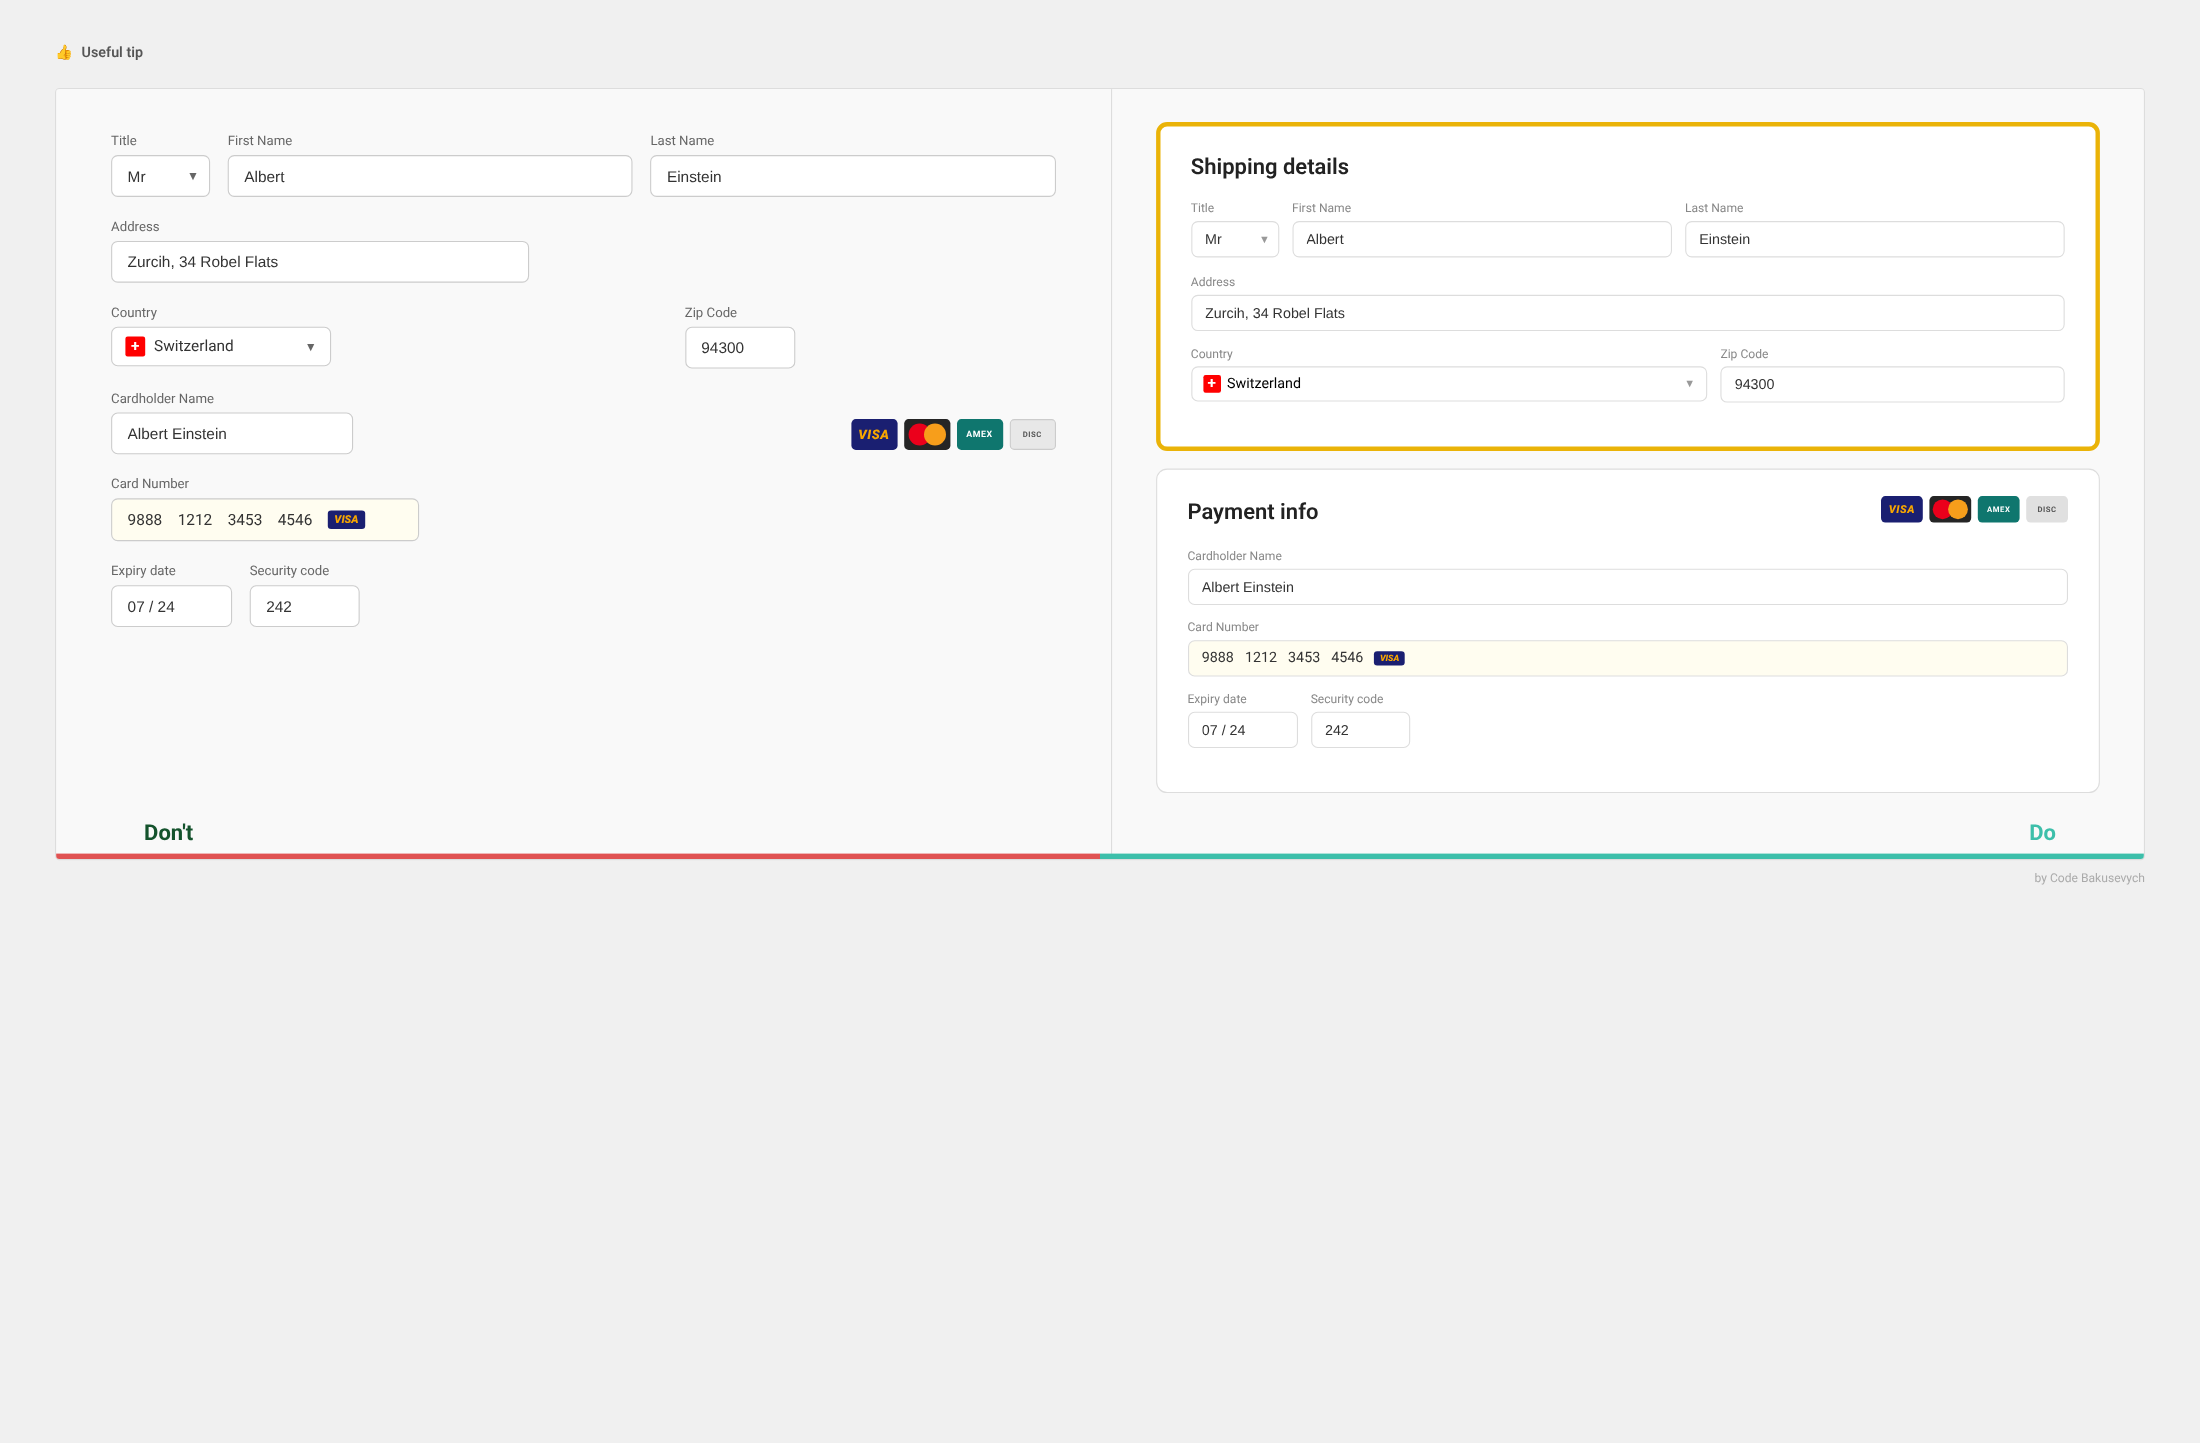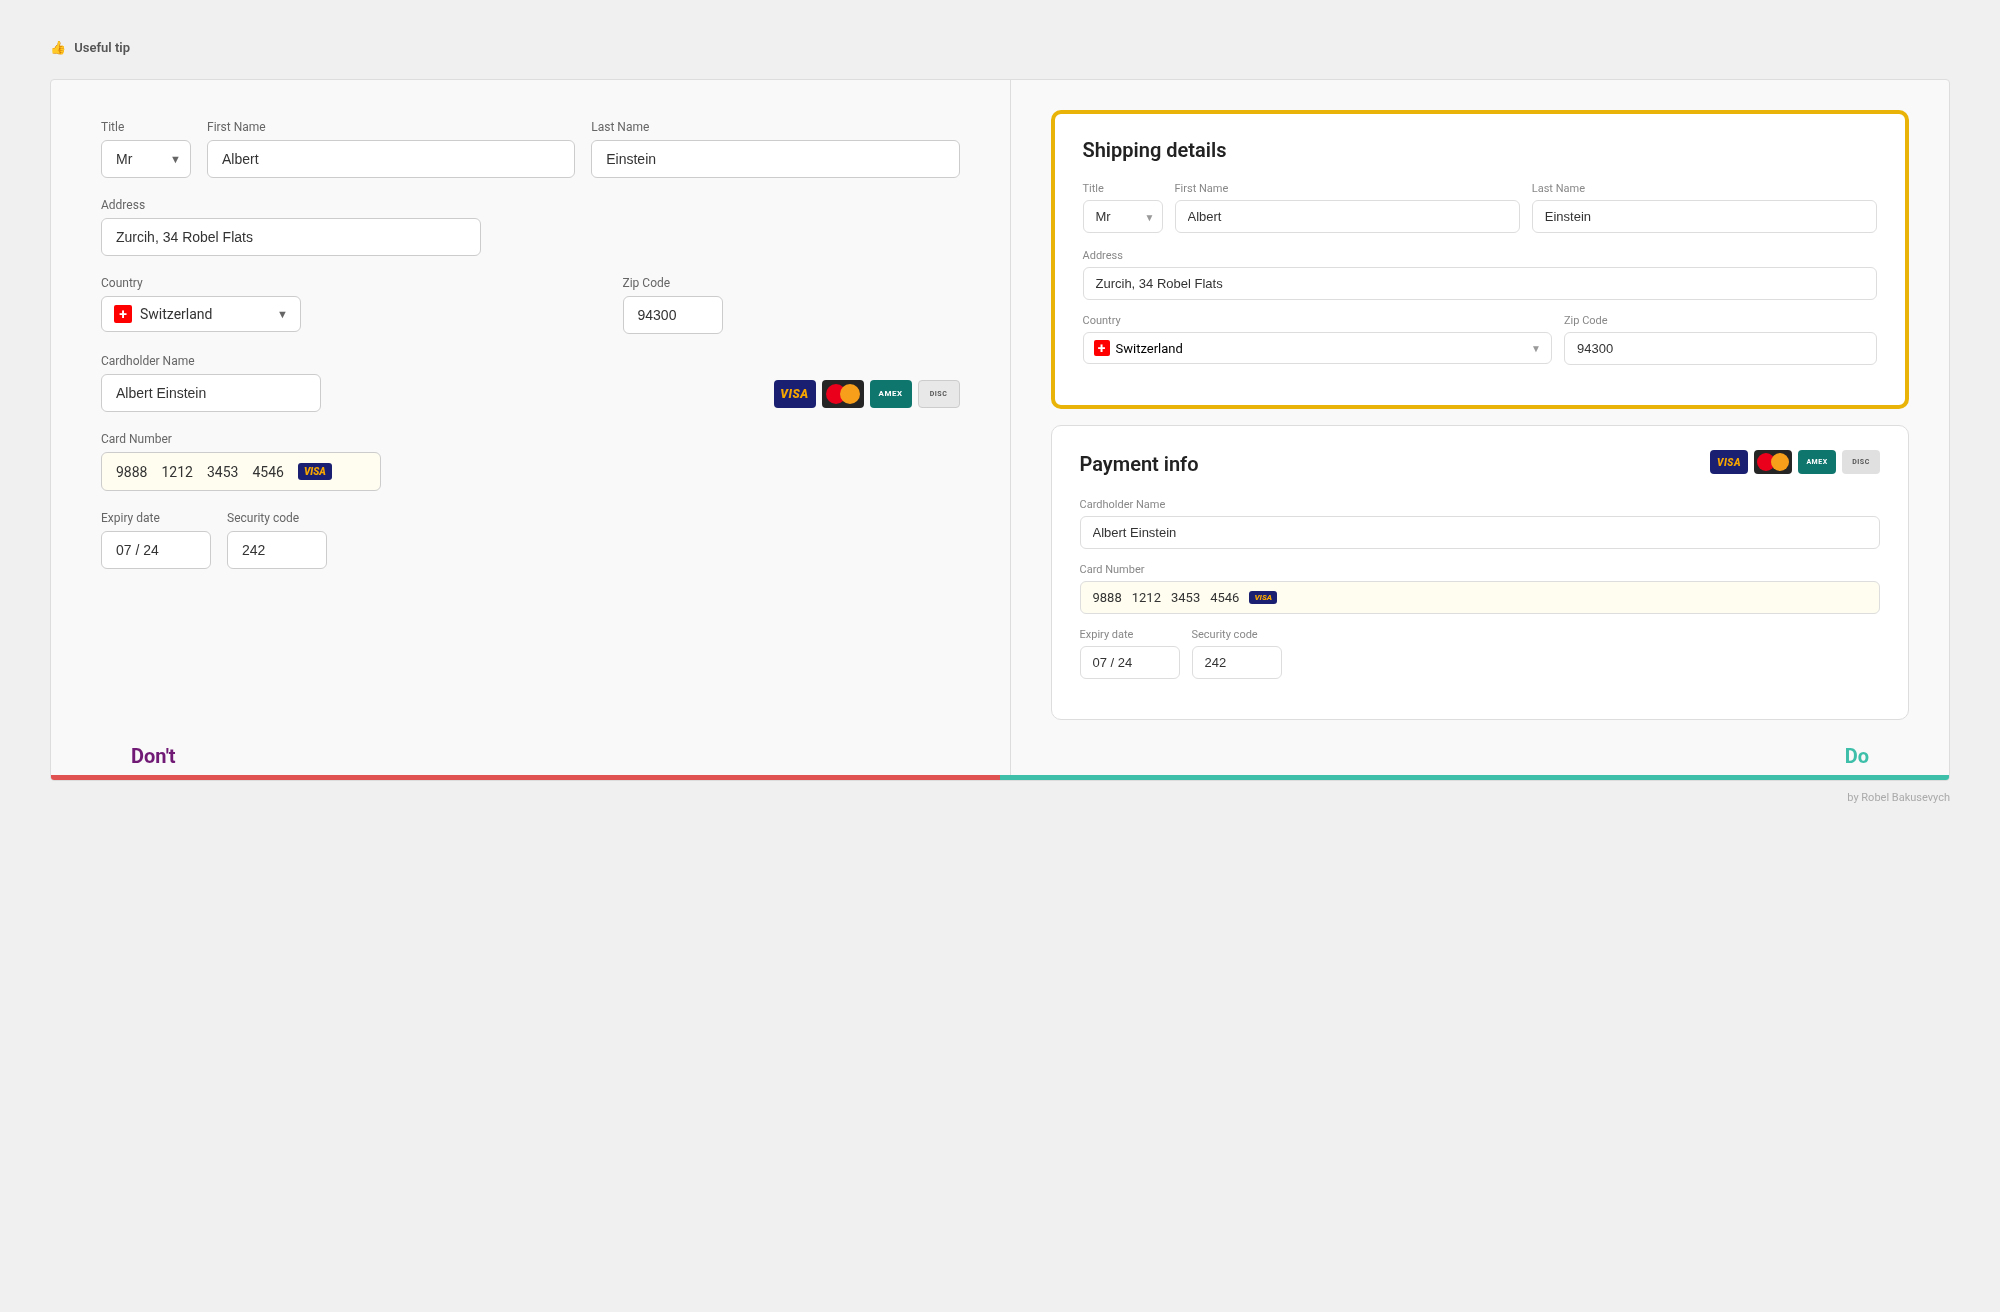--- a/index.html
+++ b/index.html
@@ -318,21 +318,21 @@
       background: #fff;
       cursor: pointer;
       font-size: 13px;
     }
     .dont-label {
       position: absolute;
       bottom: 12px;
       left: 80px;
       font-size: 20px;
       font-weight: 700;
-      color: #701a75;
+      color: #14532d;
     }
     .do-label {
       position: absolute;
       bottom: 12px;
       right: 80px;
       font-size: 20px;
       font-weight: 700;
       color: #3dbfaa;
     }
     .attribution {
@@ -542,13 +542,13 @@
       </div>
     </div>
 
   </div>
 
   <span class="dont-label">Don't</span>
   <span class="do-label">Do</span>
 
 </div>
 
-<div class="attribution">by Robel Bakusevych</div>
+<div class="attribution">by Code Bakusevych</div>
 
 </body></html>

